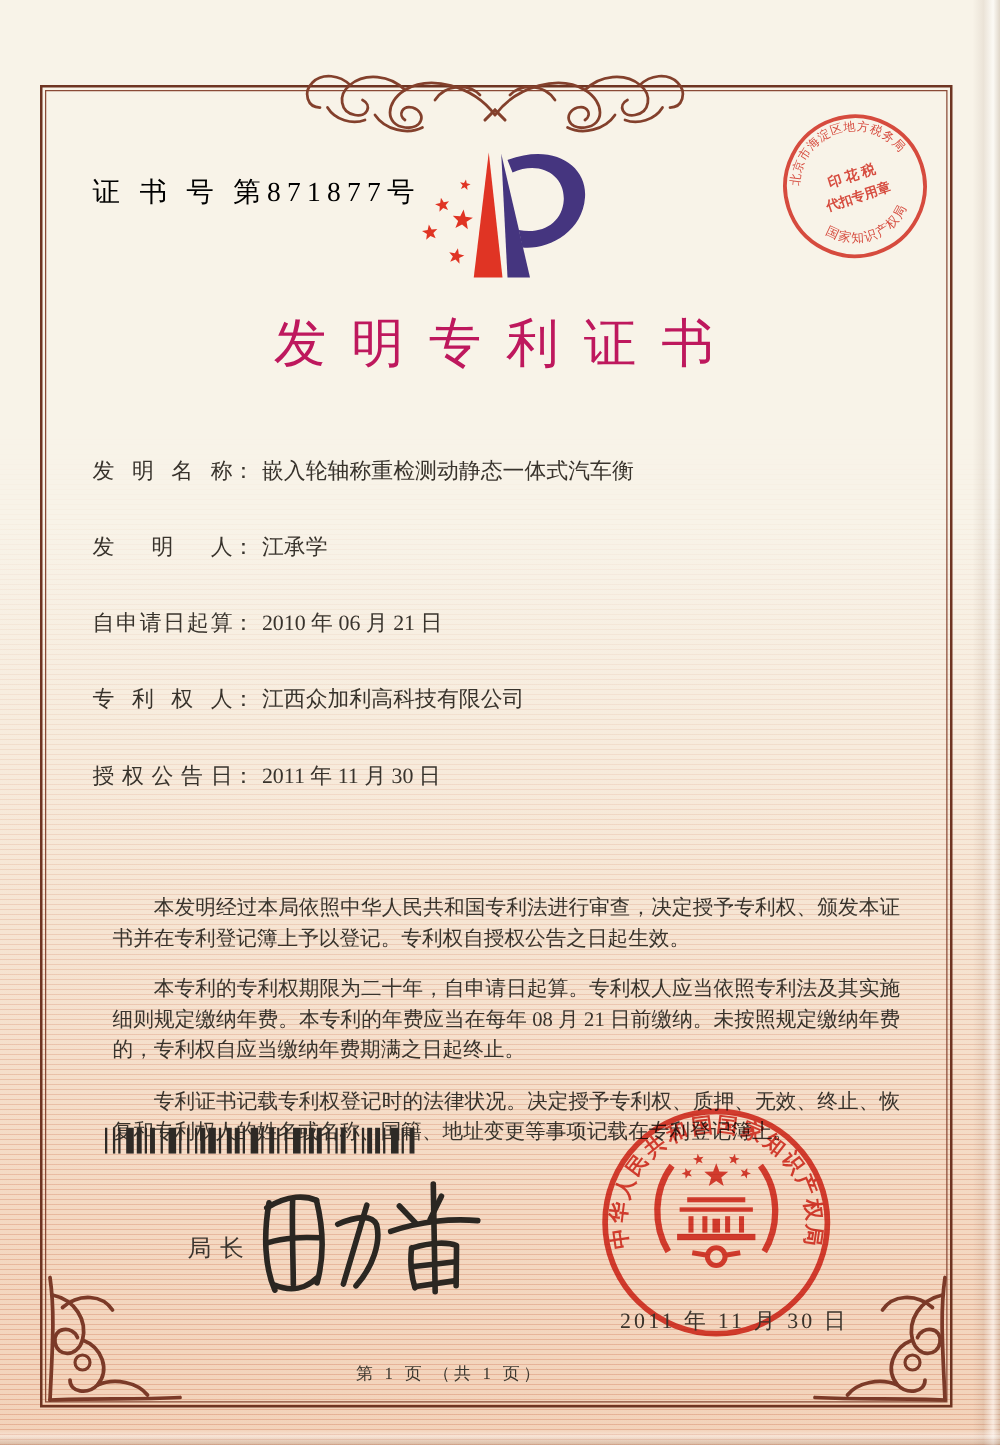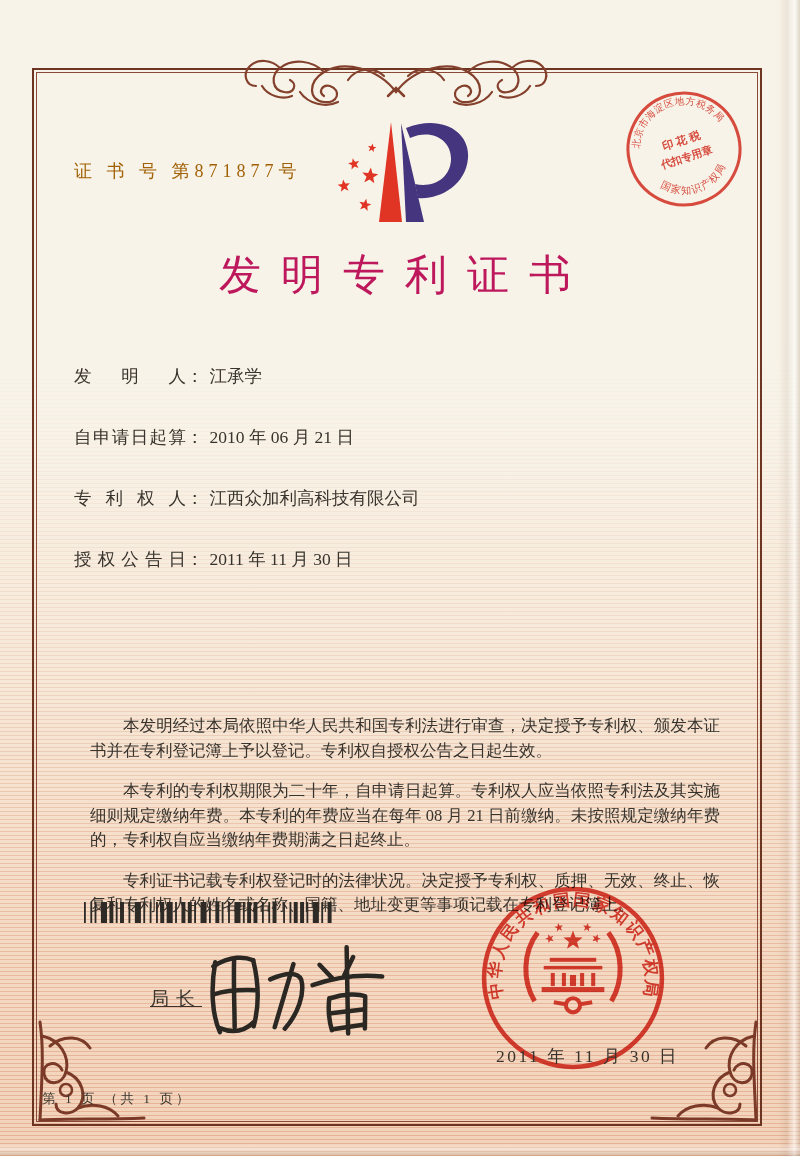--- a/index.html
+++ b/index.html
@@ -12,39 +12,39 @@
   .texture-lines{position:absolute;inset:0;
     background:repeating-linear-gradient(0deg, rgba(203,108,73,.32) 0 1px, rgba(0,0,0,0) 1px 4px);
     -webkit-mask-image:linear-gradient(180deg, rgba(0,0,0,0) 0 30%, rgba(0,0,0,.35) 52%, rgba(0,0,0,.8) 75%, #000 96%);
     mask-image:linear-gradient(180deg, rgba(0,0,0,0) 0 30%, rgba(0,0,0,.35) 52%, rgba(0,0,0,.8) 75%, #000 96%);}
   .frame{position:absolute;left:32px;top:68px;width:726px;height:1054px;border:2.5px solid #6e3422;}
   .frame-inner{position:absolute;inset:2px;border:1px solid #8a4a36;}
   .top-ornament{position:absolute;left:228px;top:46px;width:336px;height:76px;}
   .corner{position:absolute;width:118px;height:112px;}
   .corner-left{left:30px;top:1016px;}
   .corner-right{right:34px;top:1016px;transform:scaleX(-1);}
-  .cert-no{position:absolute;left:74px;top:139px;font-size:18px;letter-spacing:5px;color:#a16207;margin-top:20px;}
+  .cert-no{position:absolute;left:74px;top:139px;font-size:22px;letter-spacing:5px;color:#000000;}
   .logo{position:absolute;left:322px;top:118px;width:156px;height:118px;}
   .title{position:absolute;left:32px;top:247px;width:726px;text-align:center;
          font-size:42px;font-weight:400;letter-spacing:20px;text-indent:20px;color:#be185d;}
   .fields{position:absolute;left:74px;top:364px;width:640px;}
   .field-row{margin-bottom:37px;font-size:17.5px;line-height:24px;white-space:nowrap;}
   .flabel{display:inline-block;width:112px;text-align:justify;text-align-last:justify;vertical-align:bottom;}
   .fcolon{margin-right:6px;}
   .paras{position:absolute;left:74px;top:698px;width:662px;font-size:16.5px;line-height:24.5px;text-align:justify;}
   .paras p{margin:16px;text-indent:2em;}
   .barcode{position:absolute;left:84px;top:902px;width:250px;height:21px;}
-  .sig-label{position:absolute;left:150px;top:986px;font-size:19px;letter-spacing:7px;color:#3a342e;text-decoration:underline;}
+  .sig-label{position:absolute;left:150px;top:986px;font-size:19px;letter-spacing:7px;color:#3a342e;}
   .signature{position:absolute;left:203px;top:944px;width:188px;height:100px;transform:rotate(-3deg);}
   .seal{position:absolute;left:477px;top:882px;width:192px;height:192px;mix-blend-mode:multiply;opacity:.92;}
   .seal-date{position:absolute;left:496px;top:1044px;font-size:17.5px;letter-spacing:2.5px;color:#3a332b;}
   .tax-stamp{position:absolute;left:623px;top:88px;width:122px;height:122px;transform:rotate(-18deg);
              mix-blend-mode:multiply;opacity:.88;}
-  .footer{position:absolute;left:32px;top:1090px;width:656px;text-align:left;
-          font-size:13.5px;letter-spacing:3px;color:#3c372f;padding-left:10px;}
+  .footer{position:absolute;left:32px;top:1090px;width:656px;text-align:center;
+          font-size:13.5px;letter-spacing:3px;color:#3c372f;}
   .edge-right{position:absolute;right:0;top:0;width:22px;height:100%;
     background:linear-gradient(90deg, rgba(0,0,0,0) 0, rgba(120,90,70,.10) 40%, rgba(255,255,255,.55) 75%, rgba(160,140,120,.28) 100%);}
   .edge-bottom{position:absolute;left:0;bottom:0;width:100%;height:12px;
     background:linear-gradient(0deg, rgba(150,120,100,.28) 0, rgba(255,255,255,.4) 60%, rgba(0,0,0,0) 100%);}
   .seal text, .tax-stamp text{font-family:"Liberation Serif","DejaVu Serif",serif;}
 </style>
 </head>
 <body>
 
 <div class="page">
@@ -104,20 +104,23 @@
       <polygon points="30.75,40.13 33.02,43.70 37.20,43.00 34.51,46.26 36.46,50.01 32.52,48.46 29.56,51.48 29.82,47.26 26.03,45.37 30.13,44.31"></polygon>
       <polygon points="48.89,49.55 50.39,55.35 56.31,56.23 51.26,59.45 52.25,65.36 47.63,61.55 42.31,64.32 44.51,58.74 40.23,54.54 46.21,54.91"></polygon>
       <polygon points="21.10,61.56 23.28,65.59 27.84,65.15 24.69,68.47 26.52,72.68 22.38,70.70 18.95,73.74 19.55,69.20 15.60,66.87 20.10,66.04"></polygon>
       <polygon points="44.35,80.64 45.03,85.17 49.46,86.32 45.36,88.36 45.64,92.94 42.43,89.67 38.17,91.35 40.28,87.29 37.37,83.75 41.89,84.51"></polygon>
     </g>
   </svg>
 
   <div class="title">发明专利证书</div>
 
   <div class="fields">
+    <div class="field-row">
+      <span class="flabel">发明名称</span><span class="fcolon">：</span><span class="fvalue">嵌入轮轴称重检测动静态一体式汽车衡</span>
+    </div>
     <div class="field-row">
       <span class="flabel">发明人</span><span class="fcolon">：</span><span class="fvalue">江承学</span>
     </div>
     <div class="field-row">
       <span class="flabel">自申请日起算</span><span class="fcolon">：</span><span class="fvalue">2010 年 06 月 21 日</span>
     </div>
     <div class="field-row">
       <span class="flabel">专利权人</span><span class="fcolon">：</span><span class="fvalue">江西众加利高科技有限公司</span>
     </div>
     <div class="field-row">

